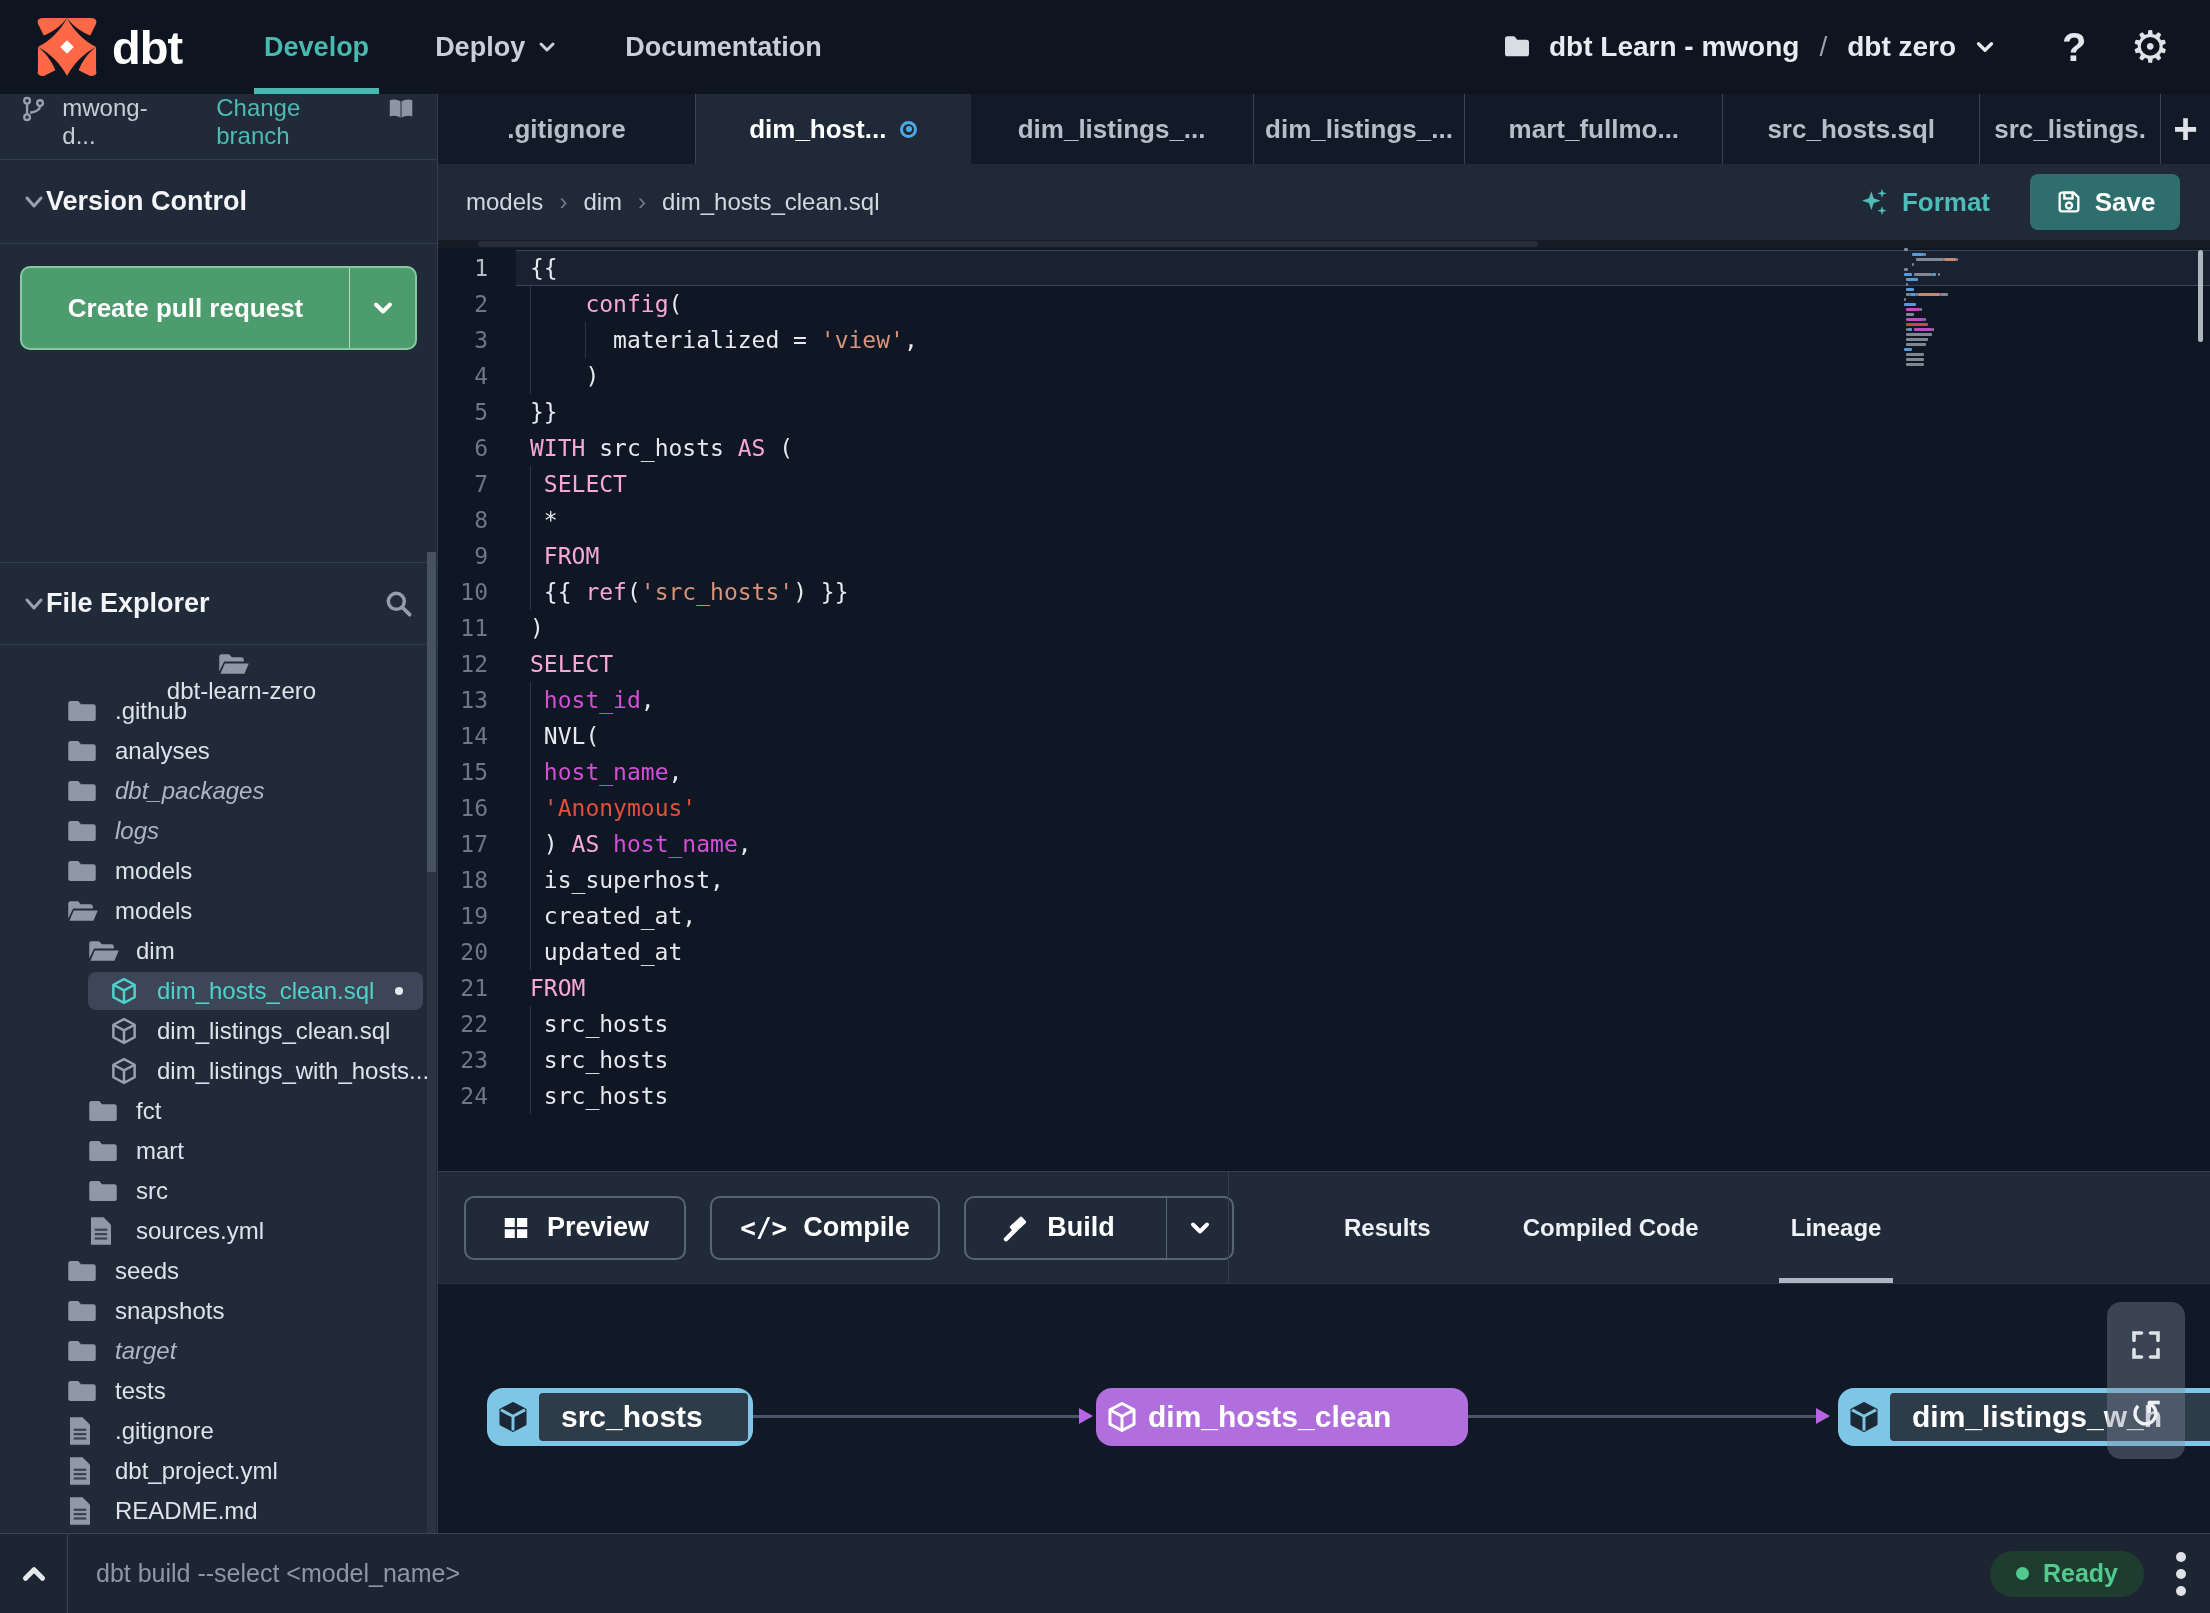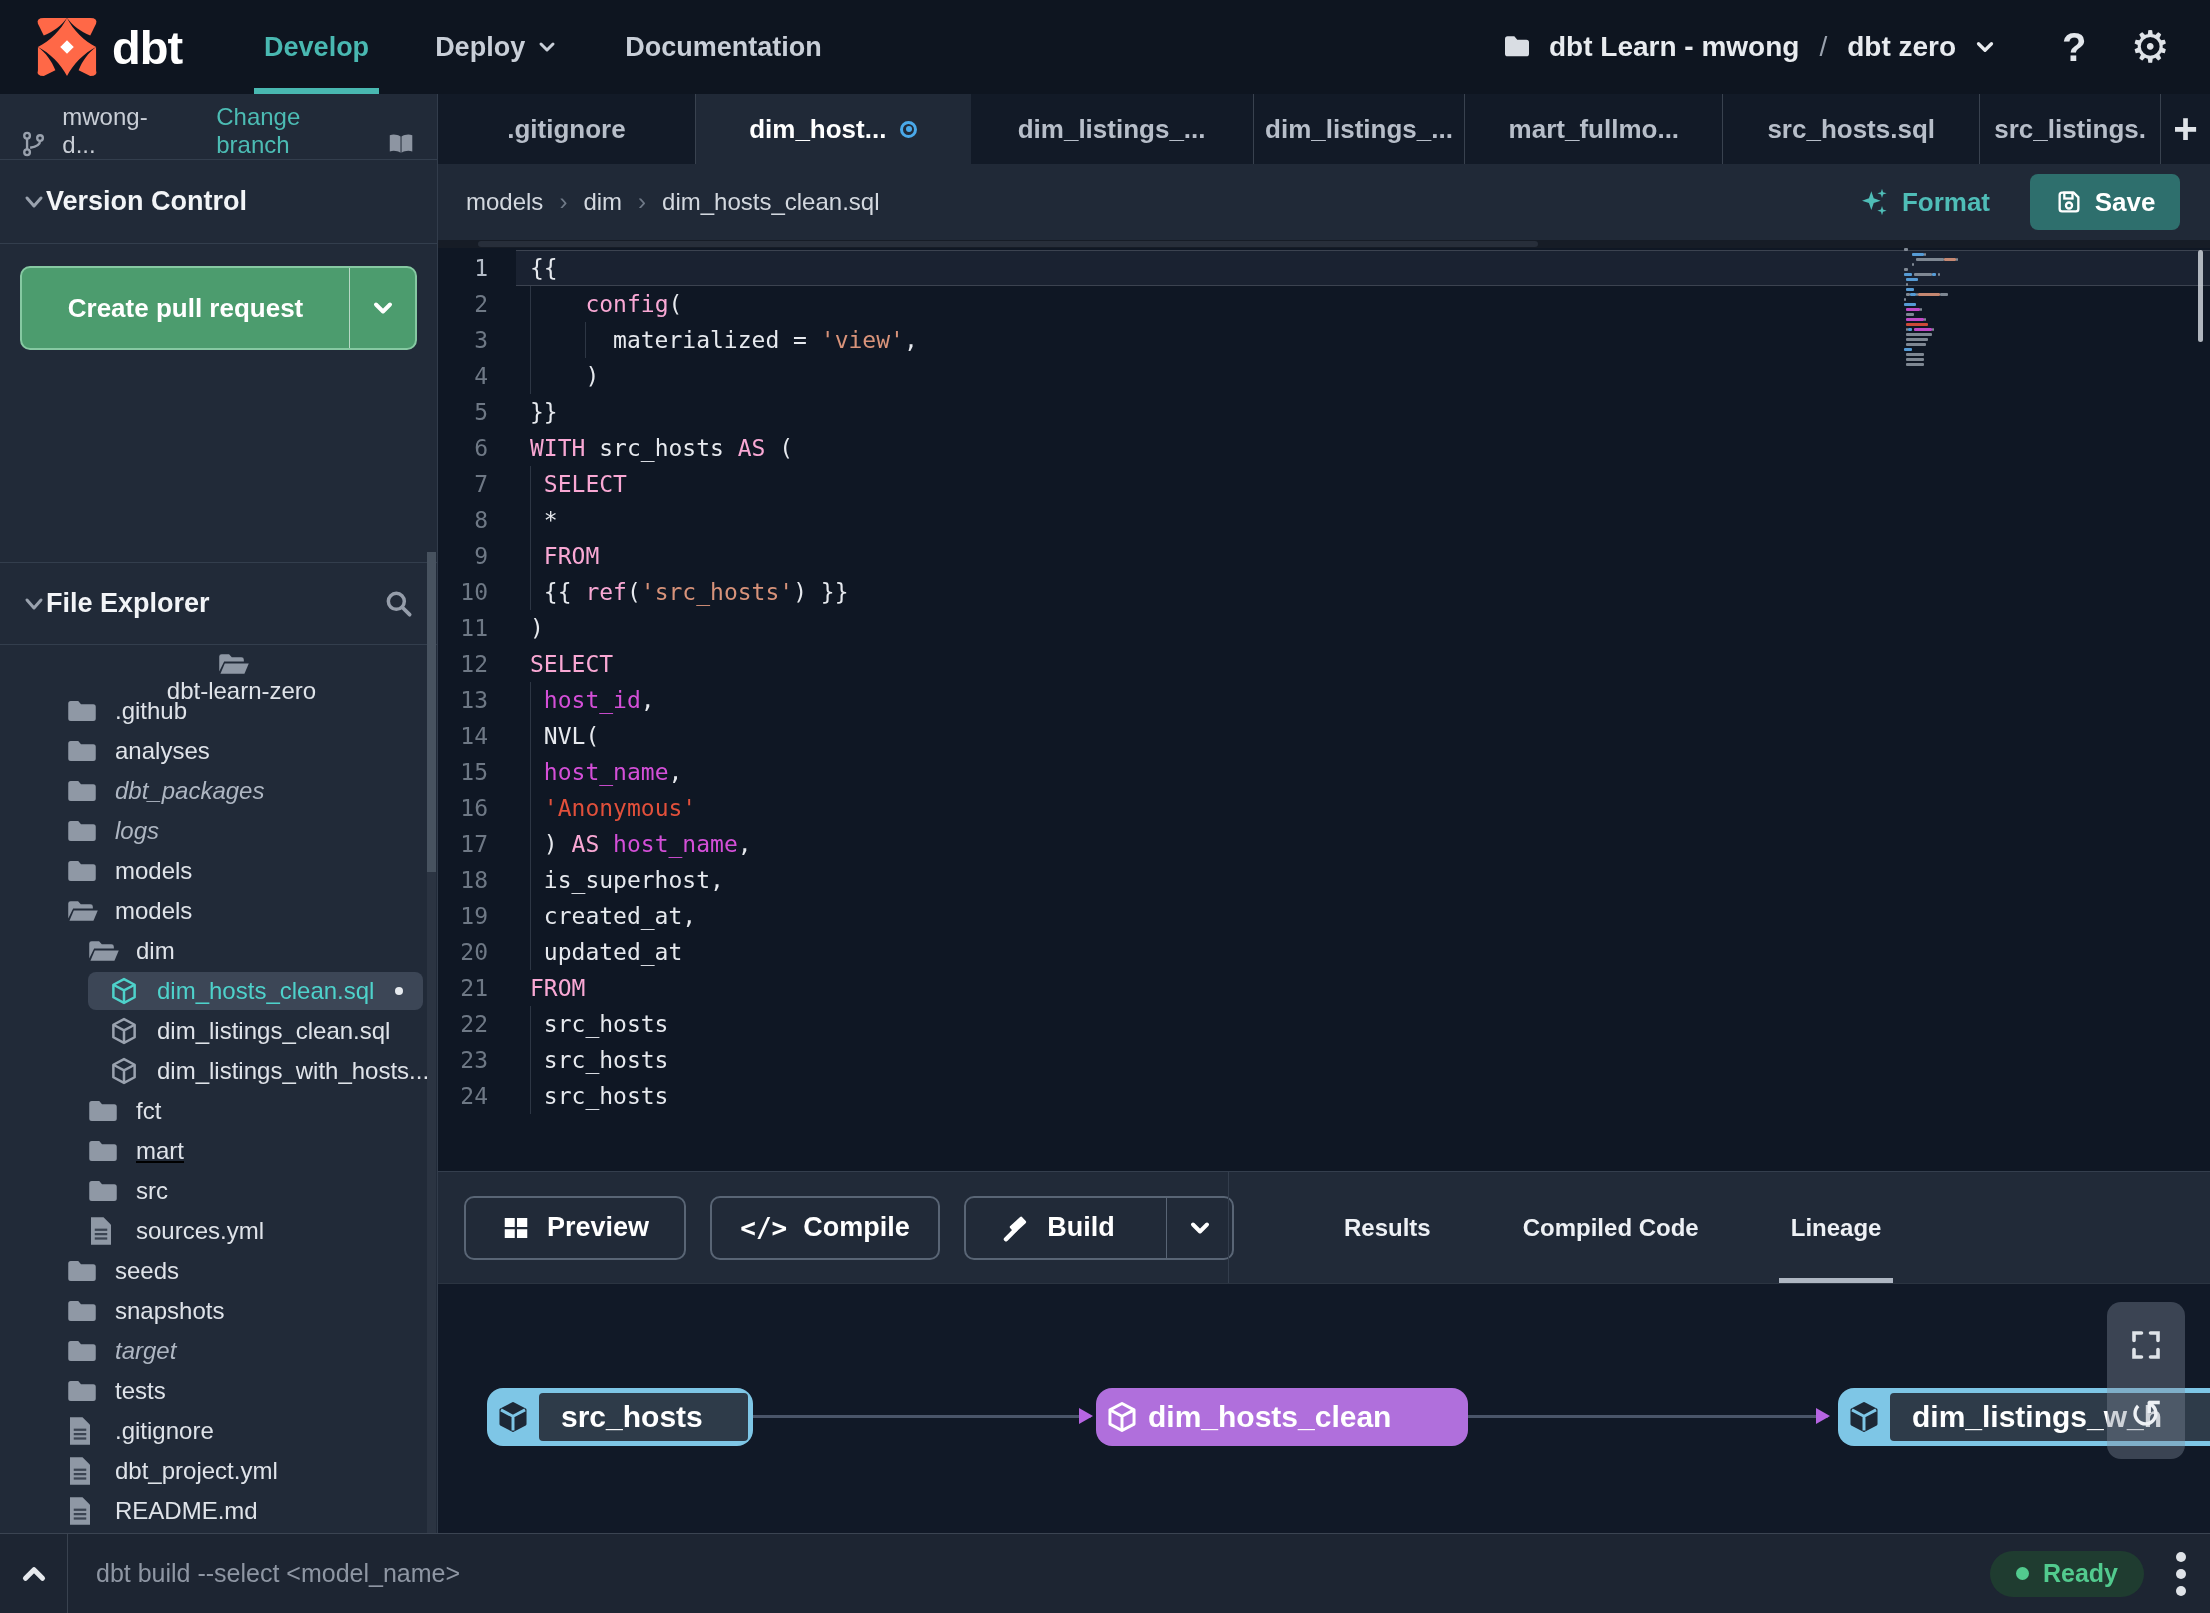--- a/index.html
+++ b/index.html
@@ -14,21 +14,21 @@
   .nav-item.active{color:#49b8b1}
   .nav-item.active::after{content:"";position:absolute;left:0;right:0;bottom:0;height:6px;background:#49b8b1}
   .proj{margin-left:auto;display:flex;align-items:center;gap:16px;color:#e8ebef;font-size:28px;font-weight:bold}
   .proj .sep{color:#9aa2ae;font-weight:normal;padding:0 4px}
   .top-icons{display:flex;align-items:center;gap:44px;margin-left:64px}
   .qmark{color:#e3e7ec;font-size:40px;font-weight:bold}
   .gear{color:#dfe3e8;font-size:44px;line-height:1}
 
   
   .sidebar{position:absolute;left:0;top:94px;width:438px;height:1439px;background:#212a38;border-right:1px solid #323c4b;display:flex;flex-direction:column}
-  .branch-row{height:66px;display:flex;align-items:flex-end;padding:0 20px;border-bottom:1px solid #333e4d;gap:14px}
+  .branch-row{height:66px;display:flex;align-items:flex-start;padding:0 20px;border-bottom:1px solid #333e4d;gap:14px}
   .branch-name{color:#c9ced6;font-size:24px}
   .branch-link{color:#4cbcb4;font-size:24px;margin-left:28px;cursor:pointer}
   .book{margin-left:auto}
   .sect-head{height:84px;display:flex;align-items:center;padding:0 22px;border-bottom:1px solid #333e4d;}
   .sect-head.fe{height:82px}
   .sect-title{color:#f2f4f7;font-size:27px;font-weight:bold}
   .sect-head .right{margin-left:auto}
   .vc-body{height:319px;border-bottom:1px solid #333e4d;padding:22px 20px}
   .pr-btn{width:100%;height:84px;background:#4c9c6e;border:2px solid #86c9a2;border-radius:10px;display:flex;align-items:center;overflow:hidden;cursor:pointer}
   .pr-main{flex:1;display:flex;align-items:center;justify-content:center;color:#fff;font-size:26px;font-weight:bold;height:100%}
@@ -313,21 +313,21 @@
         <span class="tlabel">dim_listings_with_hosts...</span>
       </div>
       <div class="trow" style="padding-left: 88px;">
         <span class="ticon">
           <svg width="30" height="26" viewBox="0 0 24 20">
             <path d="M1 4a2 2 0 0 1 2-2h6l2.2 2.5H21a2 2 0 0 1 2 2V16a2 2 0 0 1-2 2H3a2 2 0 0 1-2-2Z" fill="#8f98a5"></path>
           </svg>
         </span>
         <span class="tlabel">fct</span>
       </div>
-      <div class="trow" style="padding-left: 88px; text-decoration: underline;">
+      <div class="trow" style="padding-left: 88px;">
         <span class="ticon">
           <svg width="30" height="26" viewBox="0 0 24 20">
             <path d="M1 4a2 2 0 0 1 2-2h6l2.2 2.5H21a2 2 0 0 1 2 2V16a2 2 0 0 1-2 2H3a2 2 0 0 1-2-2Z" fill="#8f98a5"></path>
           </svg>
         </span>
         <span class="tlabel">mart</span>
       </div>
       <div class="trow" style="padding-left: 88px;">
         <span class="ticon">
           <svg width="30" height="26" viewBox="0 0 24 20">

